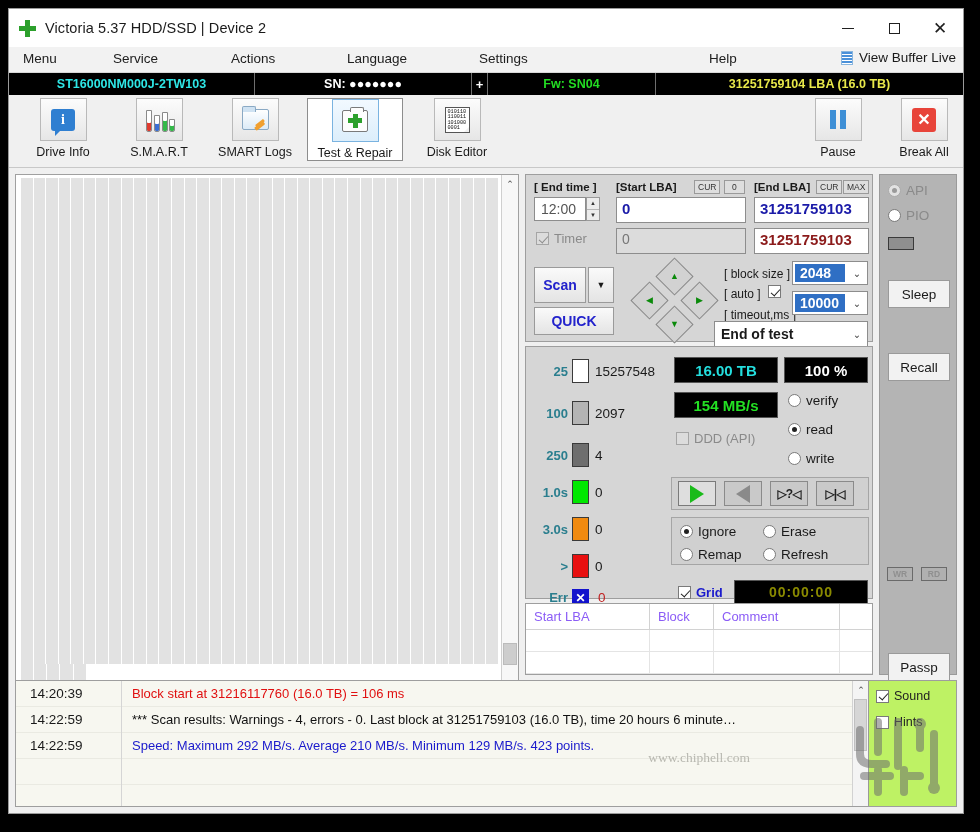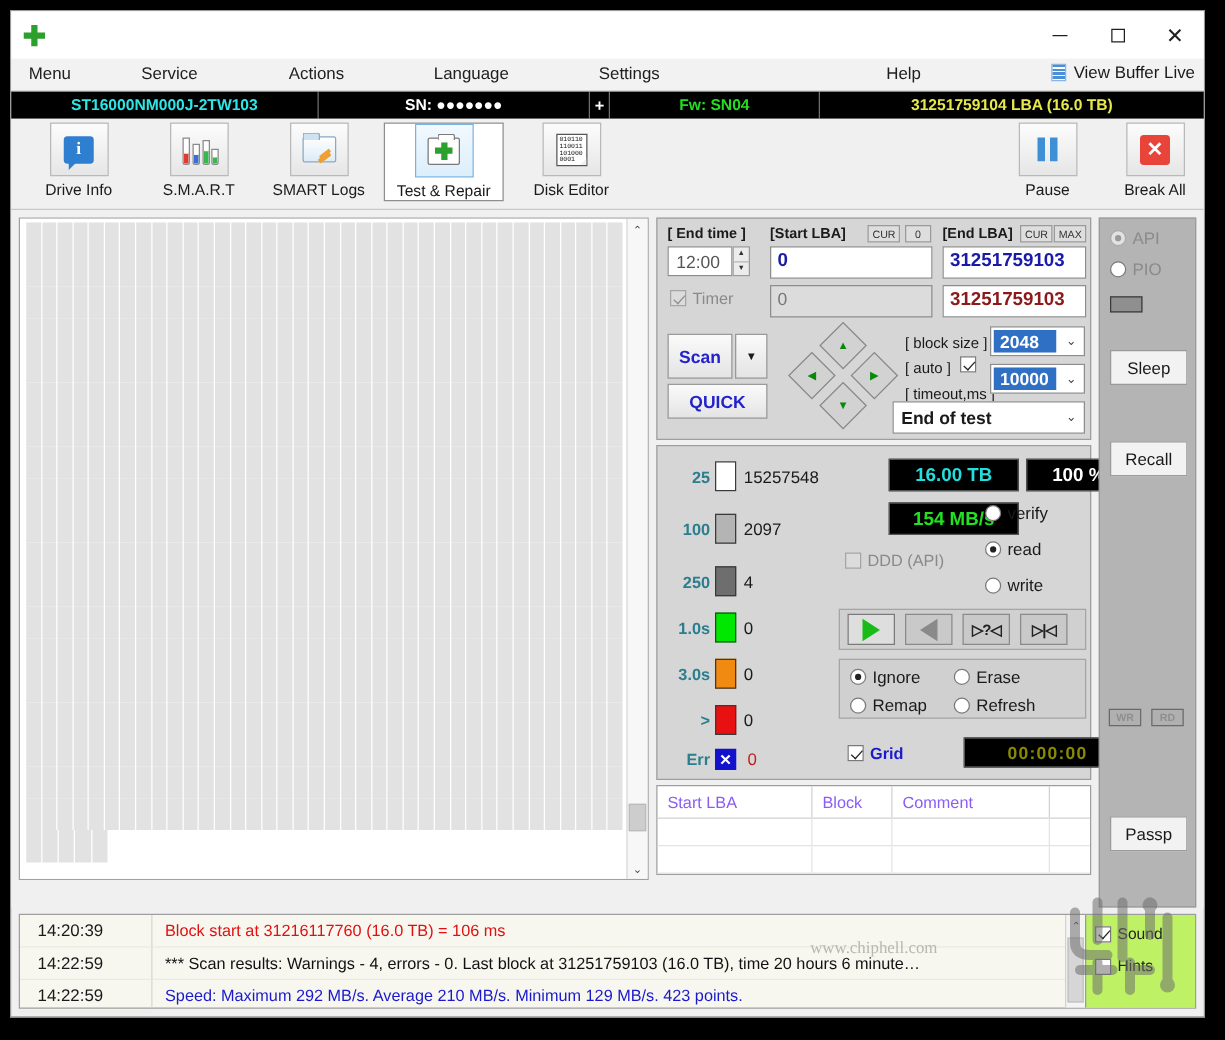--- a/index.html
+++ b/index.html
@@ -377,21 +377,21 @@
   .sel .val.hl { background:#2f6fc4; color:#fff; margin:2px; padding:1px 5px; }
   .sel .arw {
     width: 20px; text-align:center; font-size:10px; color:#444;
   }
 
   
   .led {
     position:absolute; background:#000;
     border: 1px solid #555;
     display:flex; align-items:center; justify-content:center;
-    font-weight: bold; font-size: 15px; margin-left: 37px;
+    font-weight: bold; font-size: 15px;
   }
   .led.cyan { color:#24dede; }
   .led.green { color:#23e023; }
   .led.white { color:#fff; }
   .led.timer {
     color:#8a8a00; font-family:Liberation Sans, sans-serif;
     letter-spacing: 1px; font-size: 14px;
   }
 
   .radio {
@@ -458,21 +458,21 @@
     font-size:8.5px; color:#8f8f8f; font-weight:bold;
   }
   .side-slab {
     position:absolute; left:8px; top:62px;
     width: 26px; height: 13px;
     background:#8f8f8f; border:1.6px solid #3a3a3a;
   }
 
   
   .logwrap {
-    margin: 5px 6px 6px 6px; height: 76px;
+    margin: 5px 6px 6px 6px; height: 127px;
     background:#f7f7f0; border:1px solid #9e9e9e;
     display:flex; position:relative; flex: none;
   }
   .logcol-time { width: 106px; border-right:1px solid #d5d5d5; }
   .logcol-msg { flex:1; position:relative; overflow:hidden; }
   .logrow { height: 26px; display:flex; align-items:center;
             border-bottom: 1px solid #eaeae2; }
   .logtime {
     font-size: 13.5px; color:#1a1a1a; padding-left: 14px;
   }
@@ -511,20 +511,21 @@
   }
 </style>
 </head>
 <body>
 
 <div id="app">
   <div class="window">
 
     <div class="titlebar">
       <div class="title-icon"></div>
+      <div class="title-text">Victoria 5.37 HDD/SSD | Device 2</div>
       <div class="win-btns">
         <div class="win-btn">
             <div class="glyph-min"></div>
           </div>
         <div class="win-btn">
             <div class="glyph-max"></div>
           </div>
         <div class="win-btn close">
             <span class="glyph-close">✕</span>
           </div>

